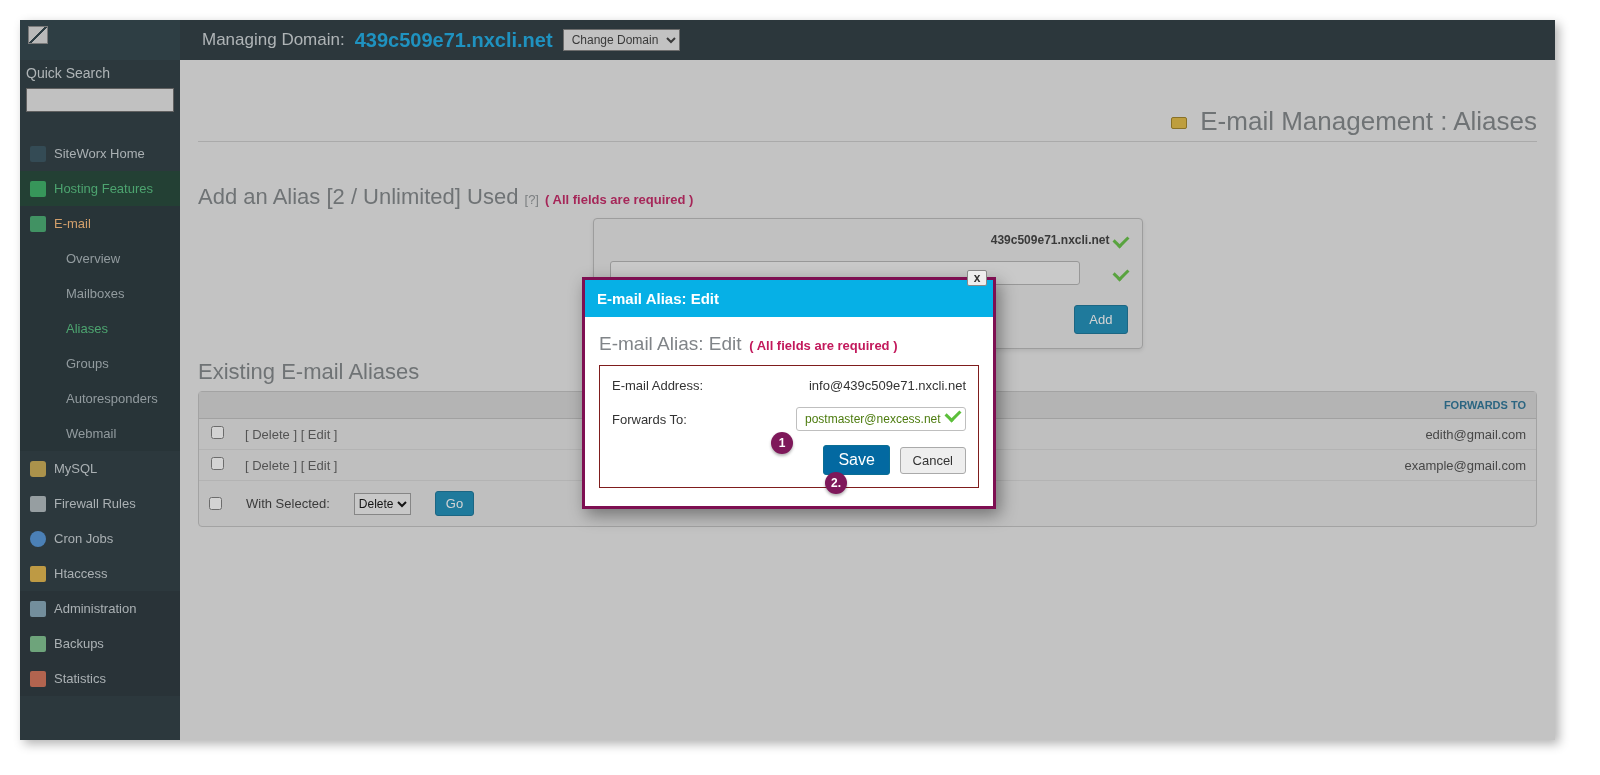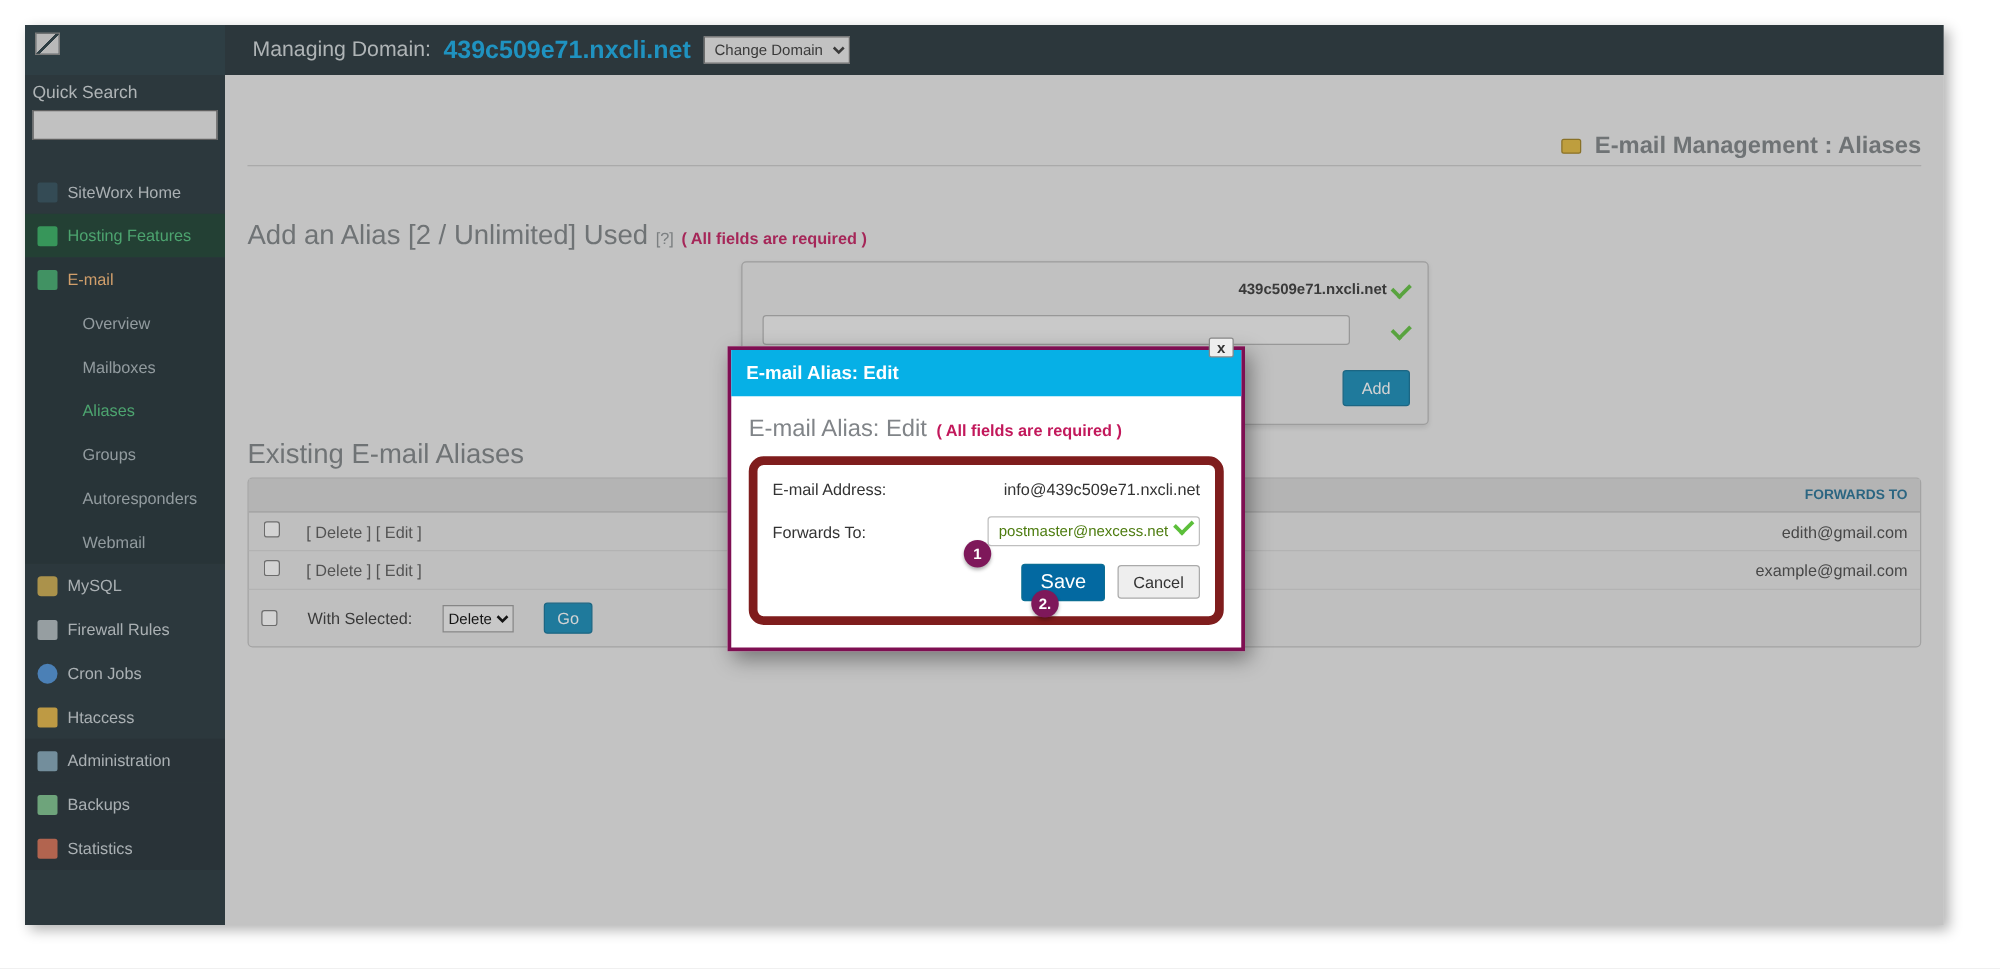--- a/index.html
+++ b/index.html
@@ -82,23 +82,22 @@
   .domain-select {
     height:22px; background:#e9e9e9; border:1px solid #777; font-size:12px; color:#333;
     padding:0 4px;
   }
   
   .main {
     position:absolute; left:160px; right:0; top:40px; bottom:0;
     background:#eaeaea; padding:0 18px;
   }
   .page-title {
-    text-align:right; font-size:19px; color:#7a7f82; padding:46px 0 4px;
+    text-align:right; font-size:26px; color:#7a7f82; padding:46px 0 4px;
     border-bottom:1px solid #c8c8c8;
-    font-weight:bold;
   }
   .page-title .ico-mail {
     display:inline-block; width:16px; height:12px; background:#e3b838; border:1px solid #9d7d1a; vertical-align:middle; margin-right:6px; border-radius:2px;
   }
   .section-title {
     font-size:22px; color:#7a7f82; margin-top:42px; margin-bottom:8px;
   }
   .section-title .q { font-size:13px; color:#8a8f92; }
   .req { color:#c2185b; font-weight:bold; font-size:13px; }
   
@@ -153,21 +152,21 @@
     position:relative;
   }
   .modal-close {
     position:absolute; right:6px; top:-10px;
     width:20px; height:16px; background:#eee; border:1px solid #888;
     font-size:12px; line-height:14px; text-align:center; color:#333; cursor:pointer;
     border-radius:2px;
   }
   .modal-body { padding:16px 14px 18px; }
   .modal-heading { font-size:19px; color:#808488; display:inline; }
-  .modal-form { border:7px solid #7f1d1d; border-radius:12px; padding:12px; margin-top:10px; }
+  .modal-form { border:1px solid #7f1d1d; border-radius:0; padding:12px; margin-top:10px; }
   .mf-row { display:flex; align-items:center; justify-content:space-between; margin-bottom:14px; font-size:13px; color:#333; }
   .mf-input {
     width:170px; height:24px; border:1px solid #bfbfbf; border-radius:3px;
     padding:0 8px; font-size:12px; color:#4d7c0f;
   }
   .btns { text-align:right; }
   .save-btn { background:#0369a1; color:#fff; border:1px solid #0b6e94; padding:5px 14px; border-radius:3px; font-size:16px; cursor:pointer; margin-right:6px;}
   .cancel-btn { background:#eee; color:#333; border:1px solid #aaa; padding:5px 12px; border-radius:3px; font-size:13px; cursor:pointer;}
   .badge {
     position:absolute; width:22px; height:22px; border-radius:50%;

